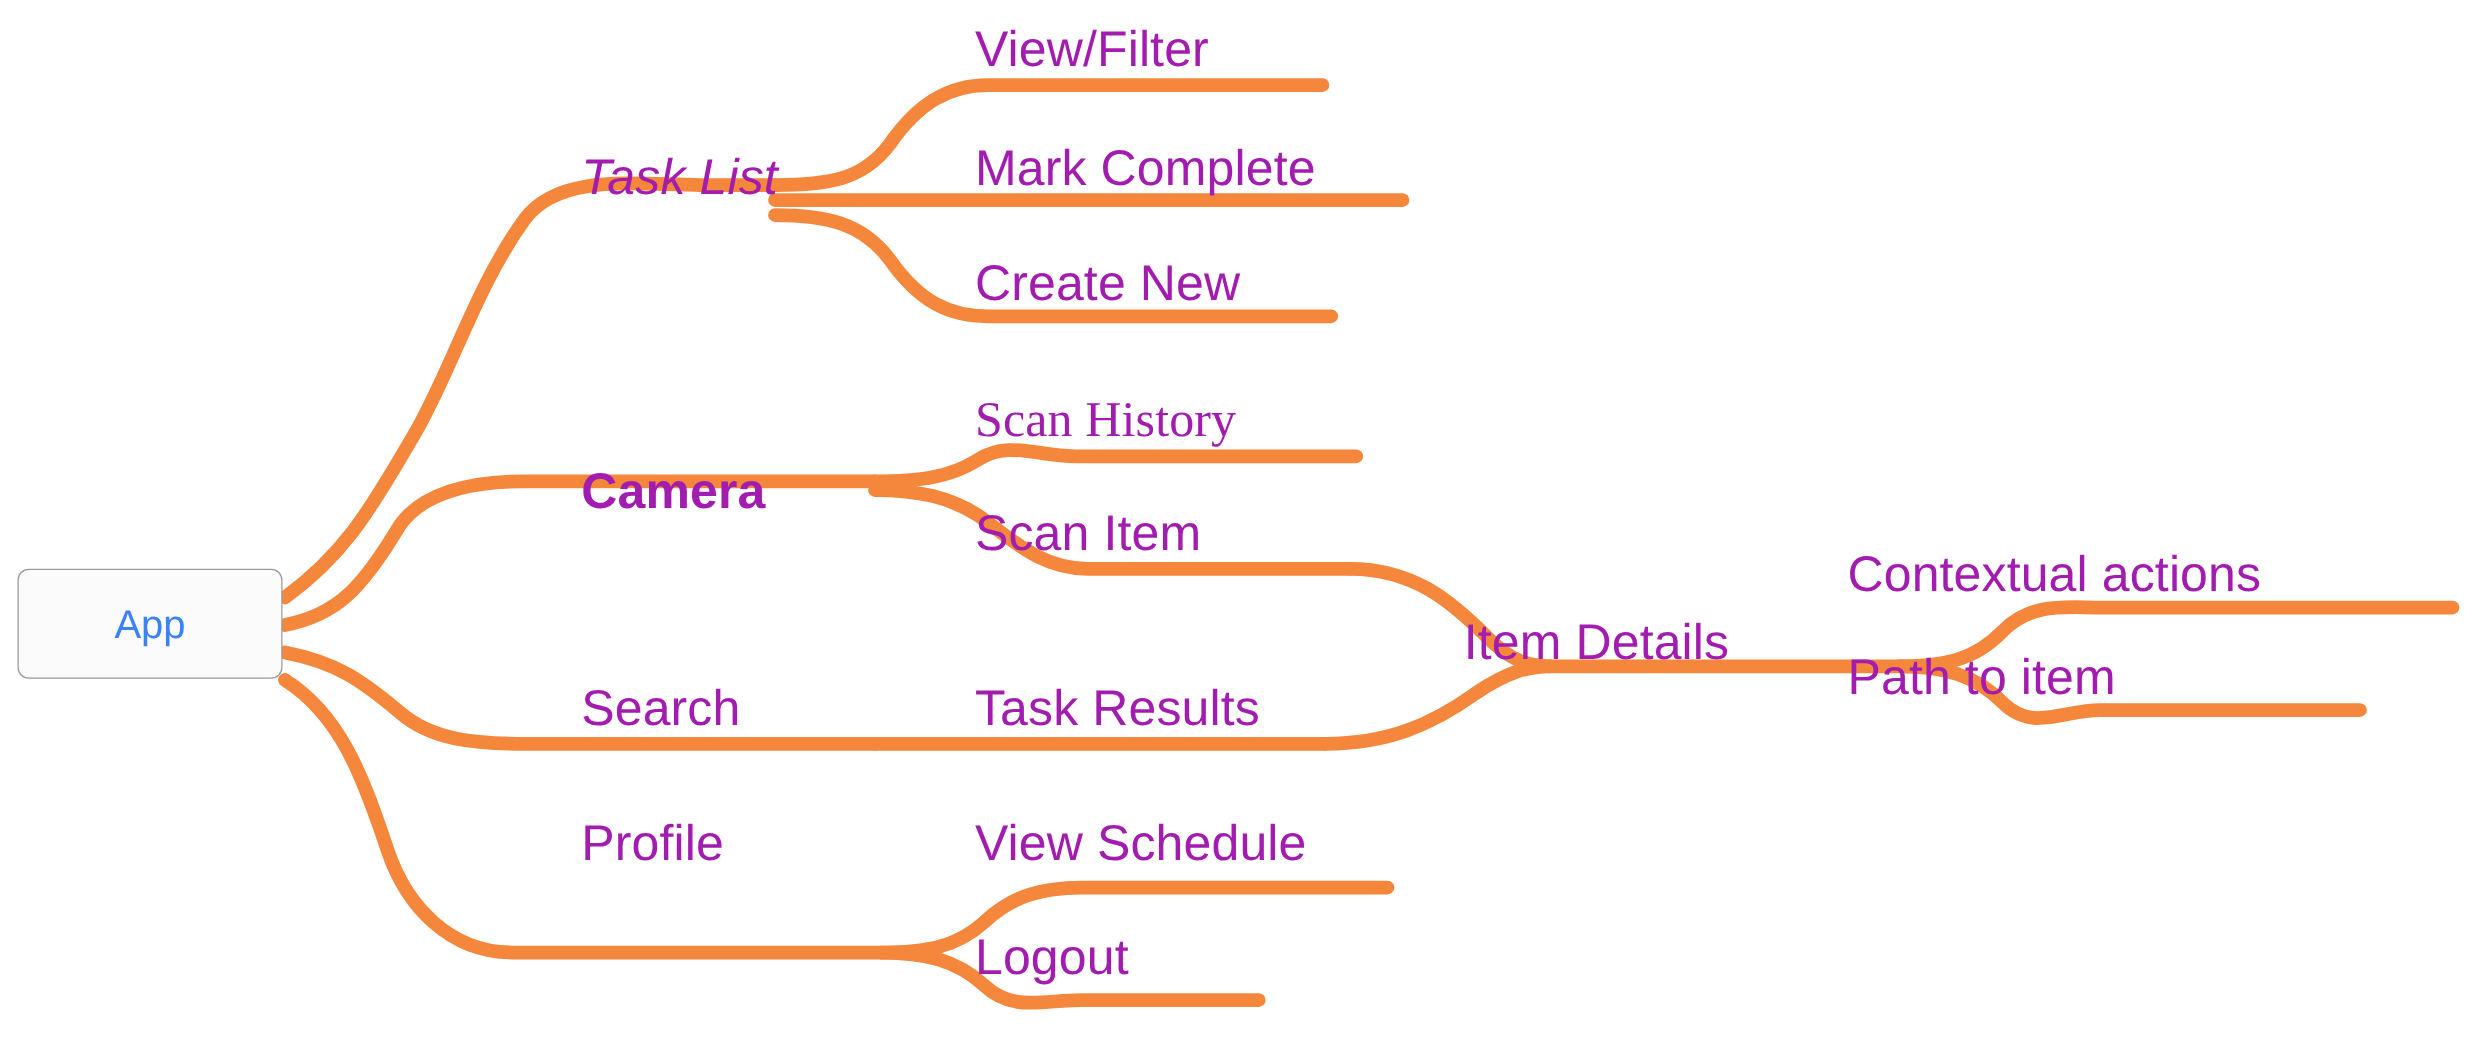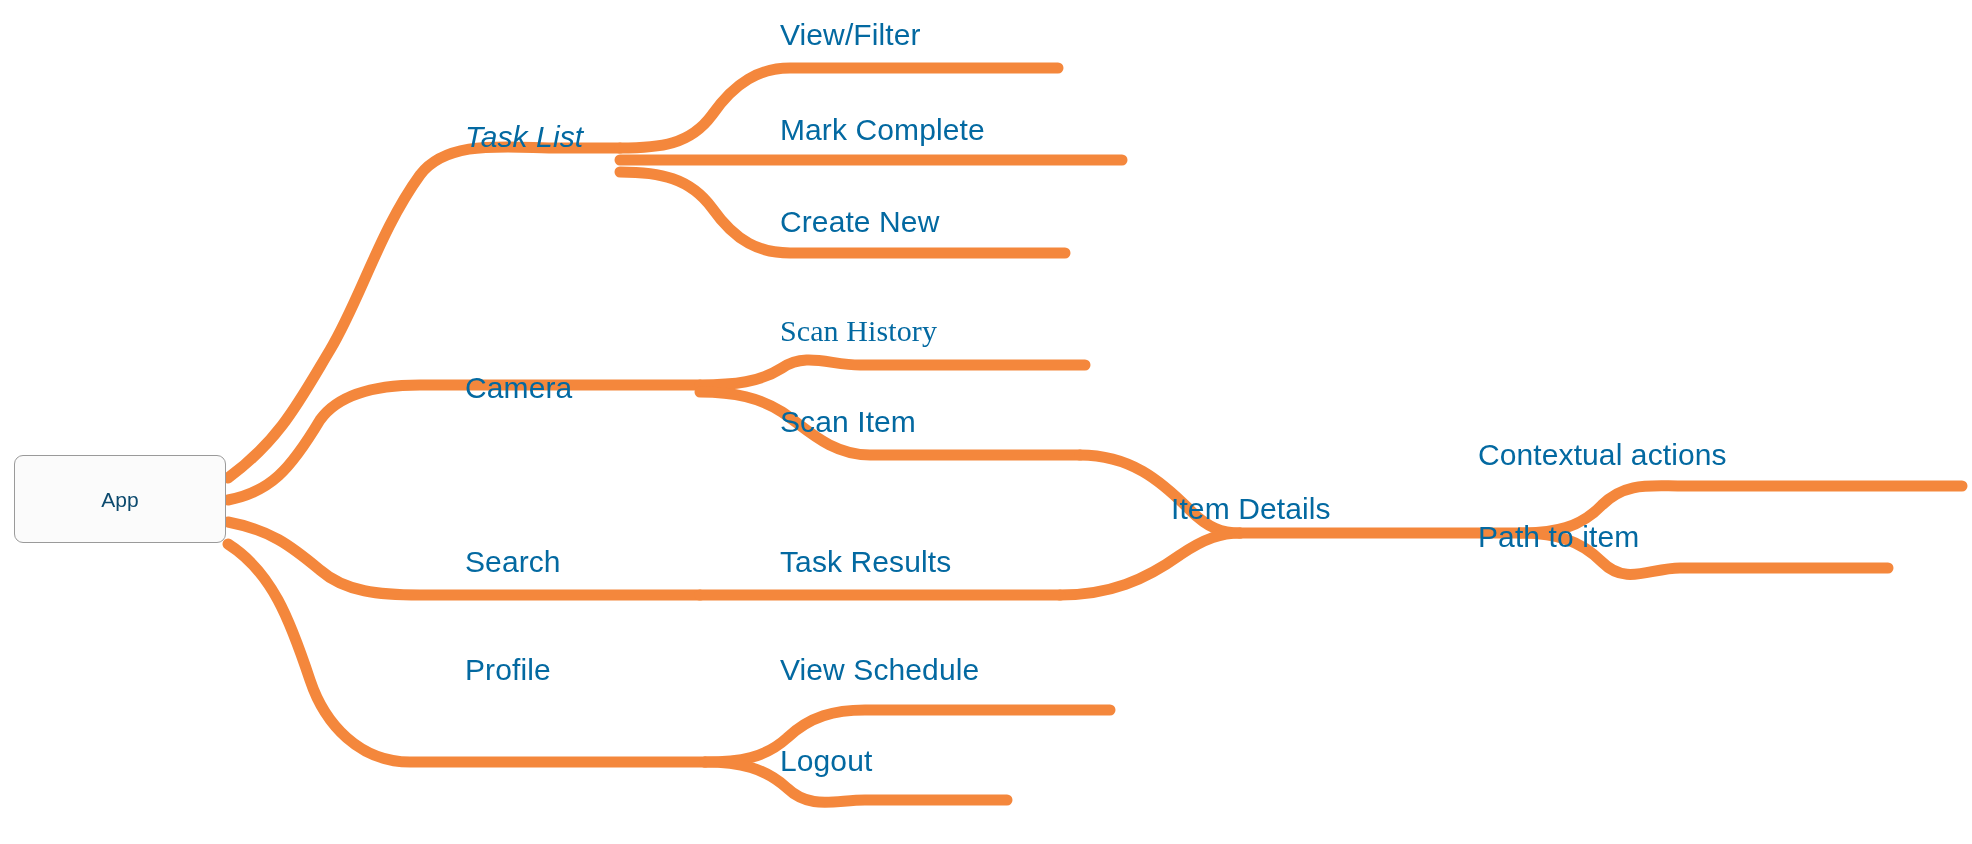--- a/index.html
+++ b/index.html
@@ -28,43 +28,43 @@
   }
   .edge-path {
     fill: none;
     stroke: #f4873c;
     stroke-width: 11;
     stroke-linecap: round;
     stroke-linejoin: round;
   }
   .node-label {
     position: absolute;
-    color: #0369a1;
-    font-size: 30px;
+    color: #a21caf;
+    font-size: 40px;
     line-height: 1;
     white-space: nowrap;
     letter-spacing: 0.1px;
   }
   .root-node {
     position: absolute;
     left: 14px;
     top: 455px;
     width: 212px;
     height: 88px;
     box-sizing: border-box;
     background: #fbfbfb;
     border: 1.5px solid #9a9a9a;
     border-radius: 9px;
     display: flex;
     align-items: center;
     justify-content: center;
   }
   .root-node .root-text {
-    color: #0c4a6e;
-    font-size: 21px;
+    color: #3b82f6;
+    font-size: 32px;
     line-height: 1;
   }
 </style>
 </head>
 <body>
 
 <div id="mindmap-canvas">
 
   <svg class="edges" viewBox="0 0 1972 844" xmlns="http://www.w3.org/2000/svg">
     <g id="edge-group">
@@ -90,21 +90,21 @@
 
   <div class="root-node">
     <span class="root-text">App</span>
   </div>
 
   <div class="node-label" style="left:465px; top:122px;font-style:italic;">Task List</div>
   <div class="node-label" style="left:780px; top:20px;">View/Filter</div>
   <div class="node-label" style="left:780px; top:115px;">Mark Complete</div>
   <div class="node-label" style="left:780px; top:207px;">Create New</div>
 
-  <div class="node-label" style="left:465px; top:373px;">Camera</div>
+  <div class="node-label" style="left:465px; top:373px;font-weight:bold;">Camera</div>
   <div class="node-label" style="left:780px; top:316px;font-family:Liberation Serif, serif;">Scan History</div>
   <div class="node-label" style="left:780px; top:407px;">Scan Item</div>
 
   <div class="node-label" style="left:465px; top:547px;">Search</div>
   <div class="node-label" style="left:780px; top:547px;">Task Results</div>
 
   <div class="node-label" style="left:465px; top:655px;">Profile</div>
   <div class="node-label" style="left:780px; top:655px;">View Schedule</div>
   <div class="node-label" style="left:780px; top:746px;">Logout</div>
 

